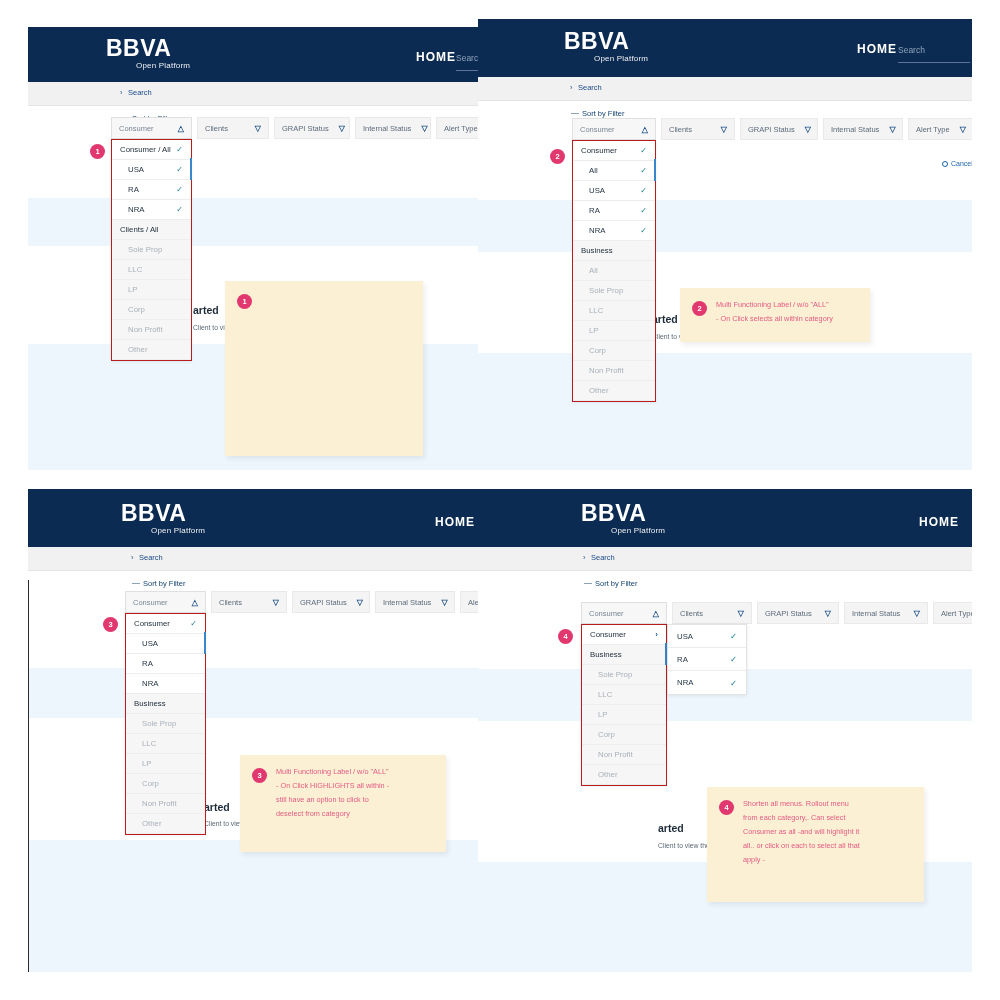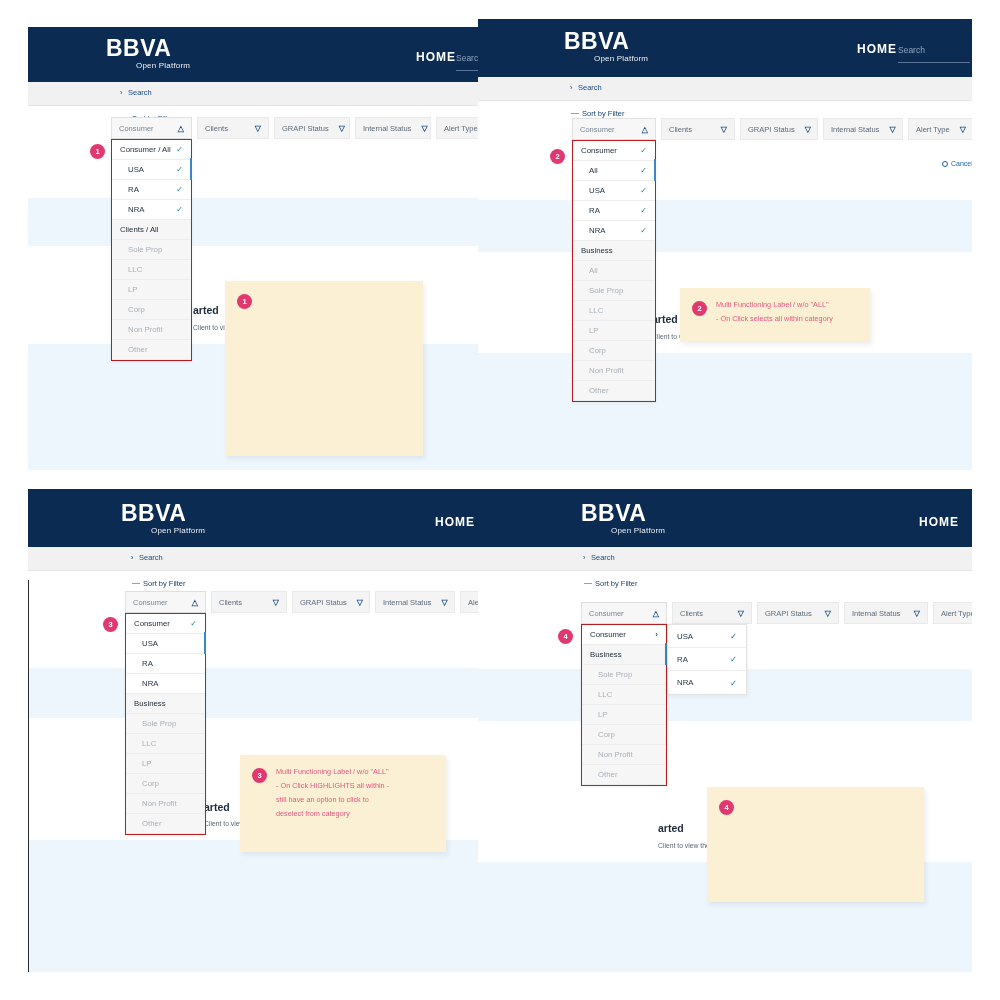--- a/index.html
+++ b/index.html
@@ -479,18 +479,23 @@
         </div>
         <div class="it">
           <span>NRA</span>
           <span class="chk">✓</span>
         </div>
       </div>
     <div class="badge" style="left:80px;top:140px;">4</div>
 
     <div class="note" style="left:229px;top:298px;width:217px;height:115px;">
       <div class="nb">4</div>
+      <div class="ntxt">Shorten all menus. Rollout menu
+from each category,. Can select
+Consumer as all -and will highlight it
+all.. or click on each to select all that
+apply -</div>
     </div>
   </div>
 
   <div class="vrule" style="left:28px;top:580px;height:392px;"></div>
 
 </div>
 
 </body></html>

